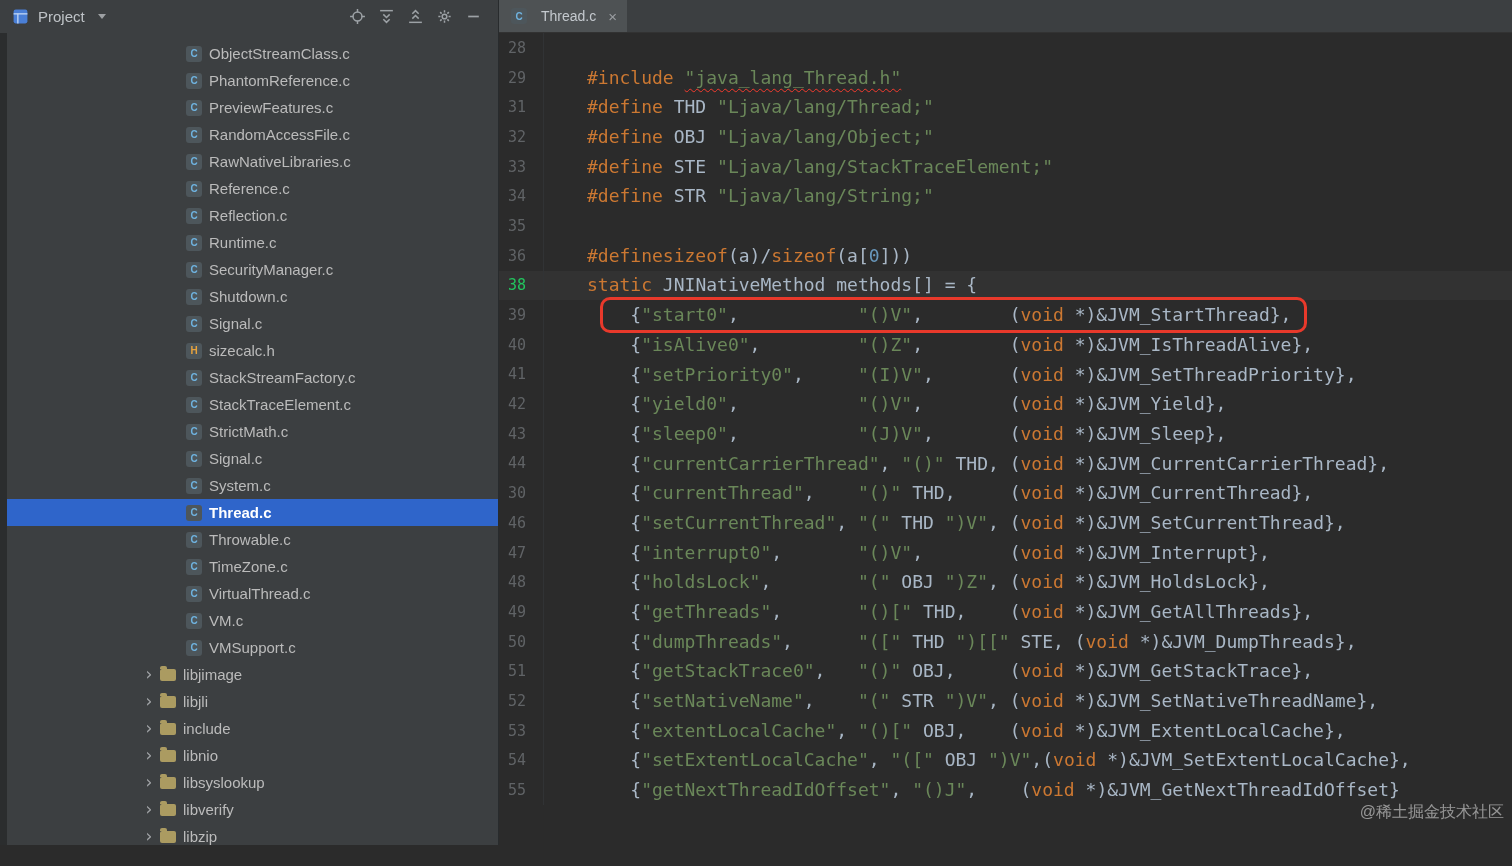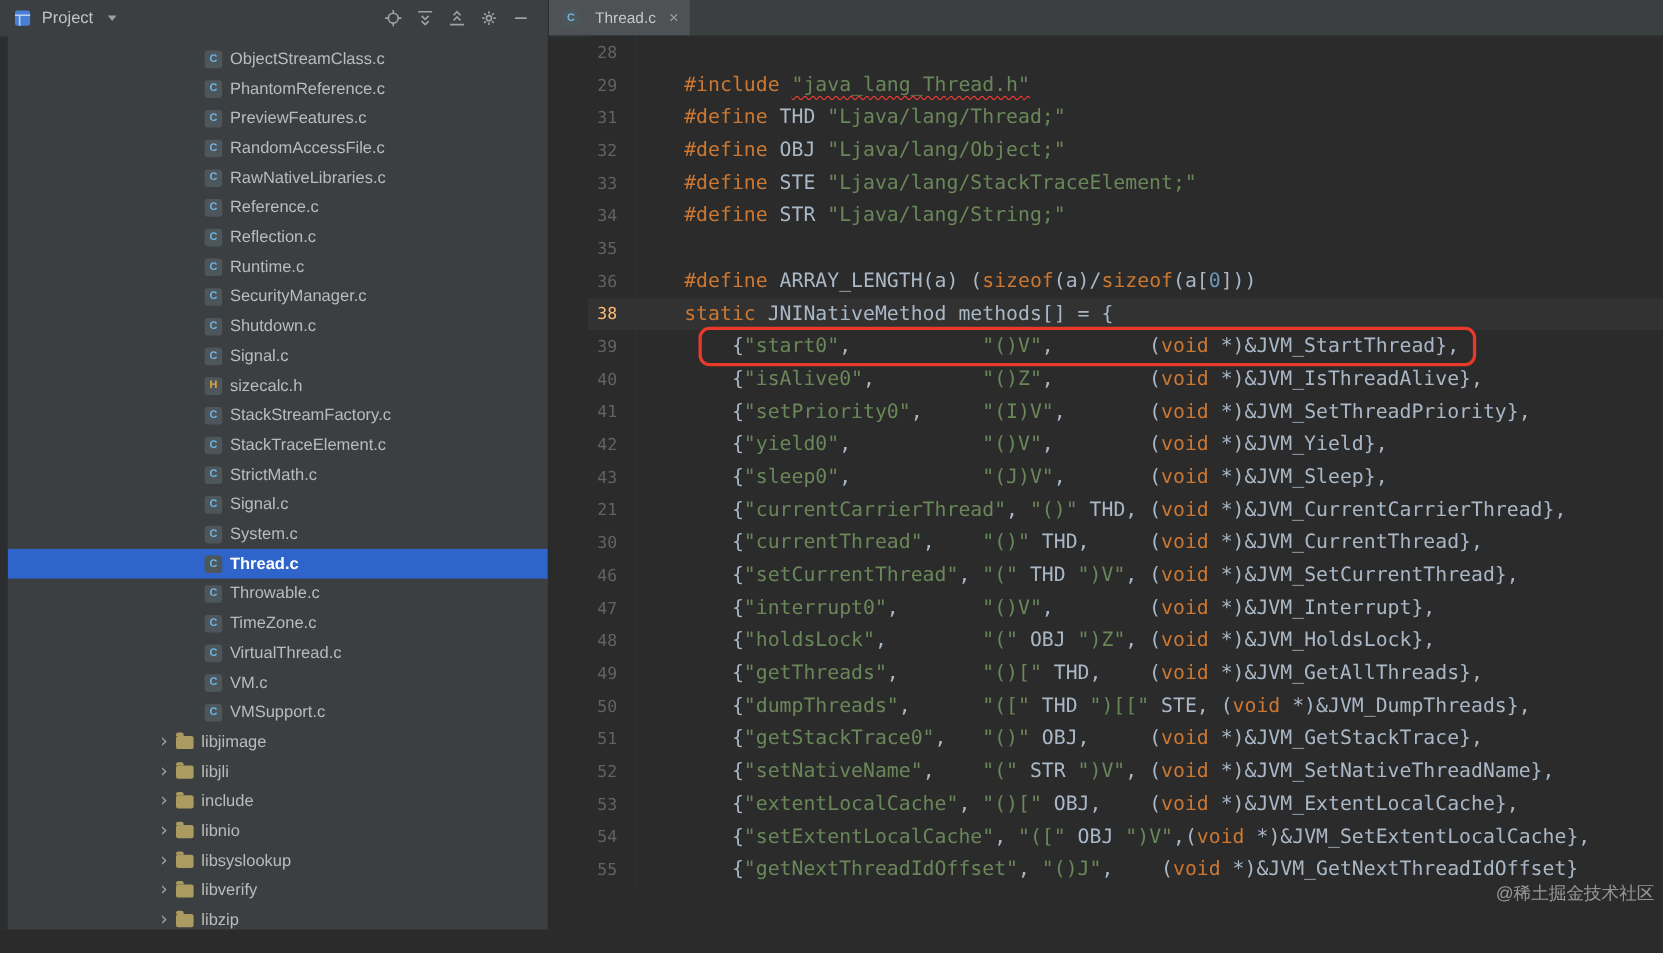--- a/index.html
+++ b/index.html
@@ -36,28 +36,28 @@
                        background:#ab9b61; border-radius:2px 2px 0 0; }
 
   
   .right { flex:1; display:flex; flex-direction:column; min-width:0; }
   .tabbar { height:33px; background:#3c3f41; display:flex; align-items:stretch; flex:none;
             border-bottom:1px solid #323232; }
   .tab { display:flex; align-items:center; gap:7px; padding:0 10px 0 12px; background:#4e5254;
          color:#c4c9ce; font-size:14px; cursor:pointer; }
   .tab-close { color:#9b9ea2; font-size:15px; margin-left:5px; cursor:pointer; }
 
-  .editor { flex:1; position:relative; overflow:hidden; background:#2b2b2b;margin-left:35px; }
+  .editor { flex:1; position:relative; overflow:hidden; background:#2b2b2b; }
   .cline { position:relative; height:29.7px; display:flex; align-items:center; white-space:pre; }
   .cline.cur { background:#323232; }
-  .cline.cur .ln { color:#fdba74; }
+  .cline.cur .ln { color:#22c55e; }
   .ln { width:44px; padding-right:17px; text-align:right; flex:none;
         font:15px "DejaVu Sans Mono", monospace; color:#606366; }
   .ct { font:18px/29.7px "DejaVu Sans Mono", monospace; color:#a9b7c6; border-left:1px solid #313335;
-        padding-left:43px; height:100%; display:flex; align-items:flex-start; white-space:pre; }
+        padding-left:43px; height:100%; display:flex; align-items:flex-end; white-space:pre; }
   .tk-kw  { color:#cc7832; }
   .tk-p   { color:#a9b7c6; }
   .tk-str { color:#6a8759; }
   .tk-num { color:#6897bb; }
   .tk-strx{ color:#6a8759; text-decoration:underline; text-decoration-style:wavy;
             text-decoration-color:#f43b2e; text-decoration-thickness:1px; text-underline-offset:4px; }
   .red-box { position:absolute; left:101px; top:-3px; width:707px; height:36px;
              border:3px solid #e8392b; border-radius:10px; pointer-events:none; z-index:3; }
   .watermark { position:absolute; right:8px; bottom:22px; font-size:16px; color:rgba(255,255,255,0.5);
                z-index:4; }
@@ -285,28 +285,28 @@
     </div>
     <div class="editor">
       <div id="code">
           <div class="cline"><span class="ln">28</span><span class="ct"></span></div>
           <div class="cline"><span class="ln">29</span><span class="ct"><span class="tk-kw">#include</span><span class="tk-p"> </span><span class="tk-strx">"java_lang_Thread.h"</span></span></div>
           <div class="cline"><span class="ln">31</span><span class="ct"><span class="tk-kw">#define</span><span class="tk-p"> THD </span><span class="tk-str">"Ljava/lang/Thread;"</span></span></div>
           <div class="cline"><span class="ln">32</span><span class="ct"><span class="tk-kw">#define</span><span class="tk-p"> OBJ </span><span class="tk-str">"Ljava/lang/Object;"</span></span></div>
           <div class="cline"><span class="ln">33</span><span class="ct"><span class="tk-kw">#define</span><span class="tk-p"> STE </span><span class="tk-str">"Ljava/lang/StackTraceElement;"</span></span></div>
           <div class="cline"><span class="ln">34</span><span class="ct"><span class="tk-kw">#define</span><span class="tk-p"> STR </span><span class="tk-str">"Ljava/lang/String;"</span></span></div>
           <div class="cline"><span class="ln">35</span><span class="ct"></span></div>
-          <div class="cline"><span class="ln">36</span><span class="ct"><span class="tk-kw">#define</span><span class="tk-p"> ARRAY_LENGTH(a) (</span><span class="tk-kw">sizeof</span><span class="tk-p">(a)/</span><span class="tk-kw">sizeof</span><span class="tk-p">(a[</span><span class="tk-num">0</span><span class="tk-p">]))</span></span></div>
+          <div class="cline"><span class="ln">36</span><span class="ct"><span class="tk-kw">#define</span><span class="tk-kw">sizeof</span><span class="tk-p">(a)/</span><span class="tk-kw">sizeof</span><span class="tk-p">(a[</span><span class="tk-num">0</span><span class="tk-p">]))</span></span></div>
           <div class="cline cur"><span class="ln">38</span><span class="ct"><span class="tk-kw">static</span><span class="tk-p"> JNINativeMethod methods[] = {</span></span></div>
           <div class="cline"><span class="ln">39</span><span class="ct"><span class="tk-p">    {</span><span class="tk-str">"start0"</span><span class="tk-p">,           </span><span class="tk-str">"()V"</span><span class="tk-p">,        (</span><span class="tk-kw">void</span><span class="tk-p"> *)&amp;JVM_StartThread},</span></span><div class="red-box"></div></div>
           <div class="cline"><span class="ln">40</span><span class="ct"><span class="tk-p">    {</span><span class="tk-str">"isAlive0"</span><span class="tk-p">,         </span><span class="tk-str">"()Z"</span><span class="tk-p">,        (</span><span class="tk-kw">void</span><span class="tk-p"> *)&amp;JVM_IsThreadAlive},</span></span></div>
           <div class="cline"><span class="ln">41</span><span class="ct"><span class="tk-p">    {</span><span class="tk-str">"setPriority0"</span><span class="tk-p">,     </span><span class="tk-str">"(I)V"</span><span class="tk-p">,       (</span><span class="tk-kw">void</span><span class="tk-p"> *)&amp;JVM_SetThreadPriority},</span></span></div>
           <div class="cline"><span class="ln">42</span><span class="ct"><span class="tk-p">    {</span><span class="tk-str">"yield0"</span><span class="tk-p">,           </span><span class="tk-str">"()V"</span><span class="tk-p">,        (</span><span class="tk-kw">void</span><span class="tk-p"> *)&amp;JVM_Yield},</span></span></div>
           <div class="cline"><span class="ln">43</span><span class="ct"><span class="tk-p">    {</span><span class="tk-str">"sleep0"</span><span class="tk-p">,           </span><span class="tk-str">"(J)V"</span><span class="tk-p">,       (</span><span class="tk-kw">void</span><span class="tk-p"> *)&amp;JVM_Sleep},</span></span></div>
-          <div class="cline"><span class="ln">21</span><span class="ct"><span class="tk-p">    {</span><span class="tk-str">"currentCarrierThread"</span><span class="tk-p">, </span><span class="tk-str">"()"</span><span class="tk-p"> THD, (</span><span class="tk-kw">void</span><span class="tk-p"> *)&amp;JVM_CurrentCarrierThread},</span></span></div>
+          <div class="cline"><span class="ln">44</span><span class="ct"><span class="tk-p">    {</span><span class="tk-str">"currentCarrierThread"</span><span class="tk-p">, </span><span class="tk-str">"()"</span><span class="tk-p"> THD, (</span><span class="tk-kw">void</span><span class="tk-p"> *)&amp;JVM_CurrentCarrierThread},</span></span></div>
           <div class="cline"><span class="ln">30</span><span class="ct"><span class="tk-p">    {</span><span class="tk-str">"currentThread"</span><span class="tk-p">,    </span><span class="tk-str">"()"</span><span class="tk-p"> THD,     (</span><span class="tk-kw">void</span><span class="tk-p"> *)&amp;JVM_CurrentThread},</span></span></div>
           <div class="cline"><span class="ln">46</span><span class="ct"><span class="tk-p">    {</span><span class="tk-str">"setCurrentThread"</span><span class="tk-p">, </span><span class="tk-str">"("</span><span class="tk-p"> THD </span><span class="tk-str">")V"</span><span class="tk-p">, (</span><span class="tk-kw">void</span><span class="tk-p"> *)&amp;JVM_SetCurrentThread},</span></span></div>
           <div class="cline"><span class="ln">47</span><span class="ct"><span class="tk-p">    {</span><span class="tk-str">"interrupt0"</span><span class="tk-p">,       </span><span class="tk-str">"()V"</span><span class="tk-p">,        (</span><span class="tk-kw">void</span><span class="tk-p"> *)&amp;JVM_Interrupt},</span></span></div>
           <div class="cline"><span class="ln">48</span><span class="ct"><span class="tk-p">    {</span><span class="tk-str">"holdsLock"</span><span class="tk-p">,        </span><span class="tk-str">"("</span><span class="tk-p"> OBJ </span><span class="tk-str">")Z"</span><span class="tk-p">, (</span><span class="tk-kw">void</span><span class="tk-p"> *)&amp;JVM_HoldsLock},</span></span></div>
           <div class="cline"><span class="ln">49</span><span class="ct"><span class="tk-p">    {</span><span class="tk-str">"getThreads"</span><span class="tk-p">,       </span><span class="tk-str">"()["</span><span class="tk-p"> THD,    (</span><span class="tk-kw">void</span><span class="tk-p"> *)&amp;JVM_GetAllThreads},</span></span></div>
           <div class="cline"><span class="ln">50</span><span class="ct"><span class="tk-p">    {</span><span class="tk-str">"dumpThreads"</span><span class="tk-p">,      </span><span class="tk-str">"(["</span><span class="tk-p"> THD </span><span class="tk-str">")[["</span><span class="tk-p"> STE, (</span><span class="tk-kw">void</span><span class="tk-p"> *)&amp;JVM_DumpThreads},</span></span></div>
           <div class="cline"><span class="ln">51</span><span class="ct"><span class="tk-p">    {</span><span class="tk-str">"getStackTrace0"</span><span class="tk-p">,   </span><span class="tk-str">"()"</span><span class="tk-p"> OBJ,     (</span><span class="tk-kw">void</span><span class="tk-p"> *)&amp;JVM_GetStackTrace},</span></span></div>
           <div class="cline"><span class="ln">52</span><span class="ct"><span class="tk-p">    {</span><span class="tk-str">"setNativeName"</span><span class="tk-p">,    </span><span class="tk-str">"("</span><span class="tk-p"> STR </span><span class="tk-str">")V"</span><span class="tk-p">, (</span><span class="tk-kw">void</span><span class="tk-p"> *)&amp;JVM_SetNativeThreadName},</span></span></div>
           <div class="cline"><span class="ln">53</span><span class="ct"><span class="tk-p">    {</span><span class="tk-str">"extentLocalCache"</span><span class="tk-p">, </span><span class="tk-str">"()["</span><span class="tk-p"> OBJ,    (</span><span class="tk-kw">void</span><span class="tk-p"> *)&amp;JVM_ExtentLocalCache},</span></span></div>
           <div class="cline"><span class="ln">54</span><span class="ct"><span class="tk-p">    {</span><span class="tk-str">"setExtentLocalCache"</span><span class="tk-p">, </span><span class="tk-str">"(["</span><span class="tk-p"> OBJ </span><span class="tk-str">")V"</span><span class="tk-p">,(</span><span class="tk-kw">void</span><span class="tk-p"> *)&amp;JVM_SetExtentLocalCache},</span></span></div>

